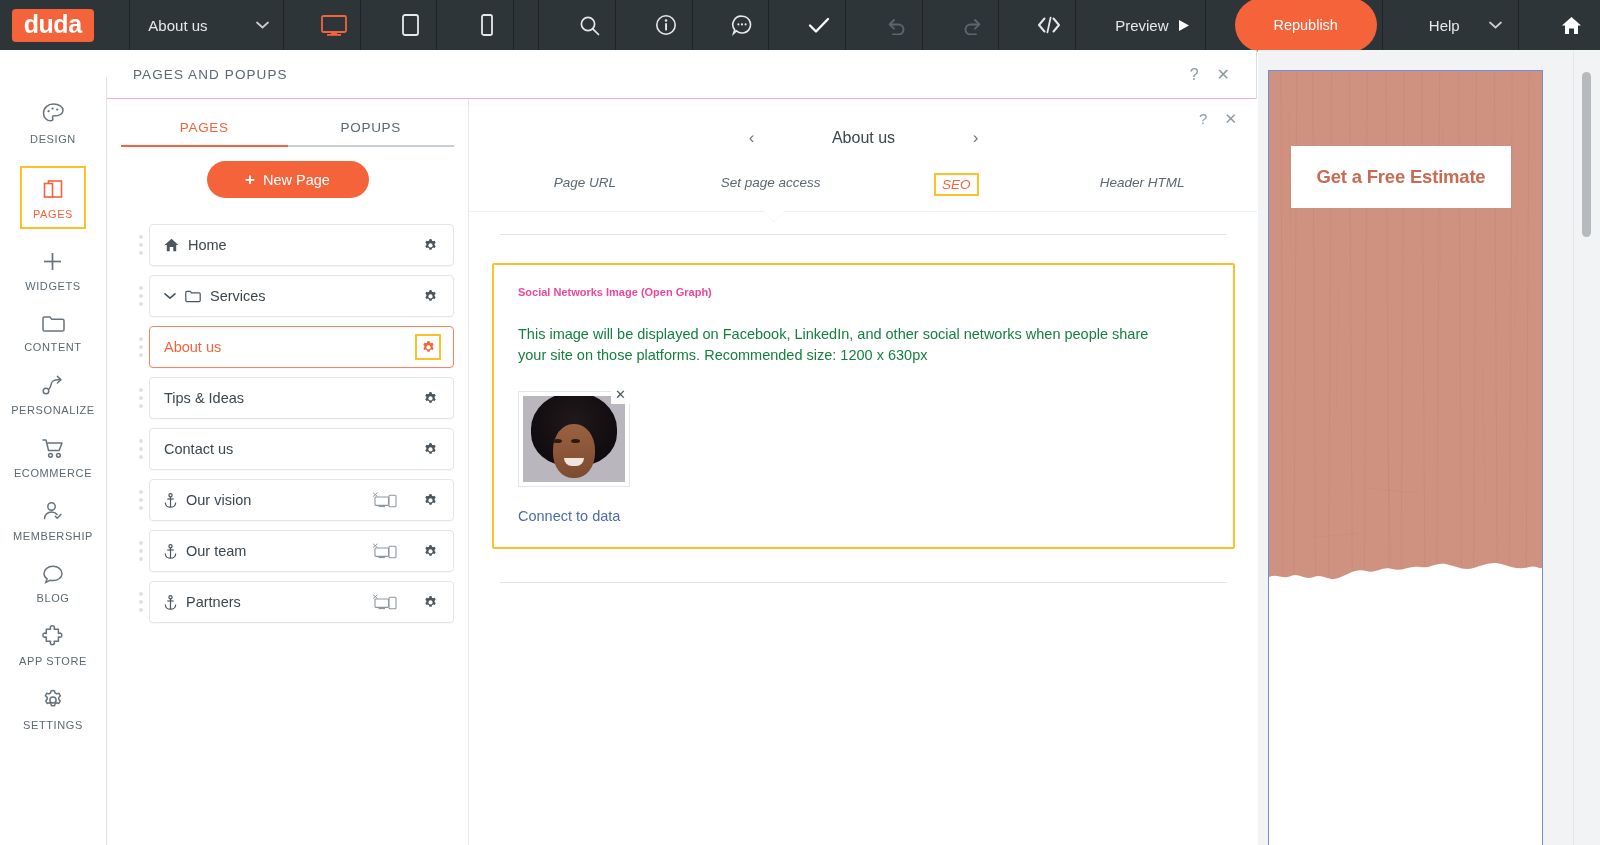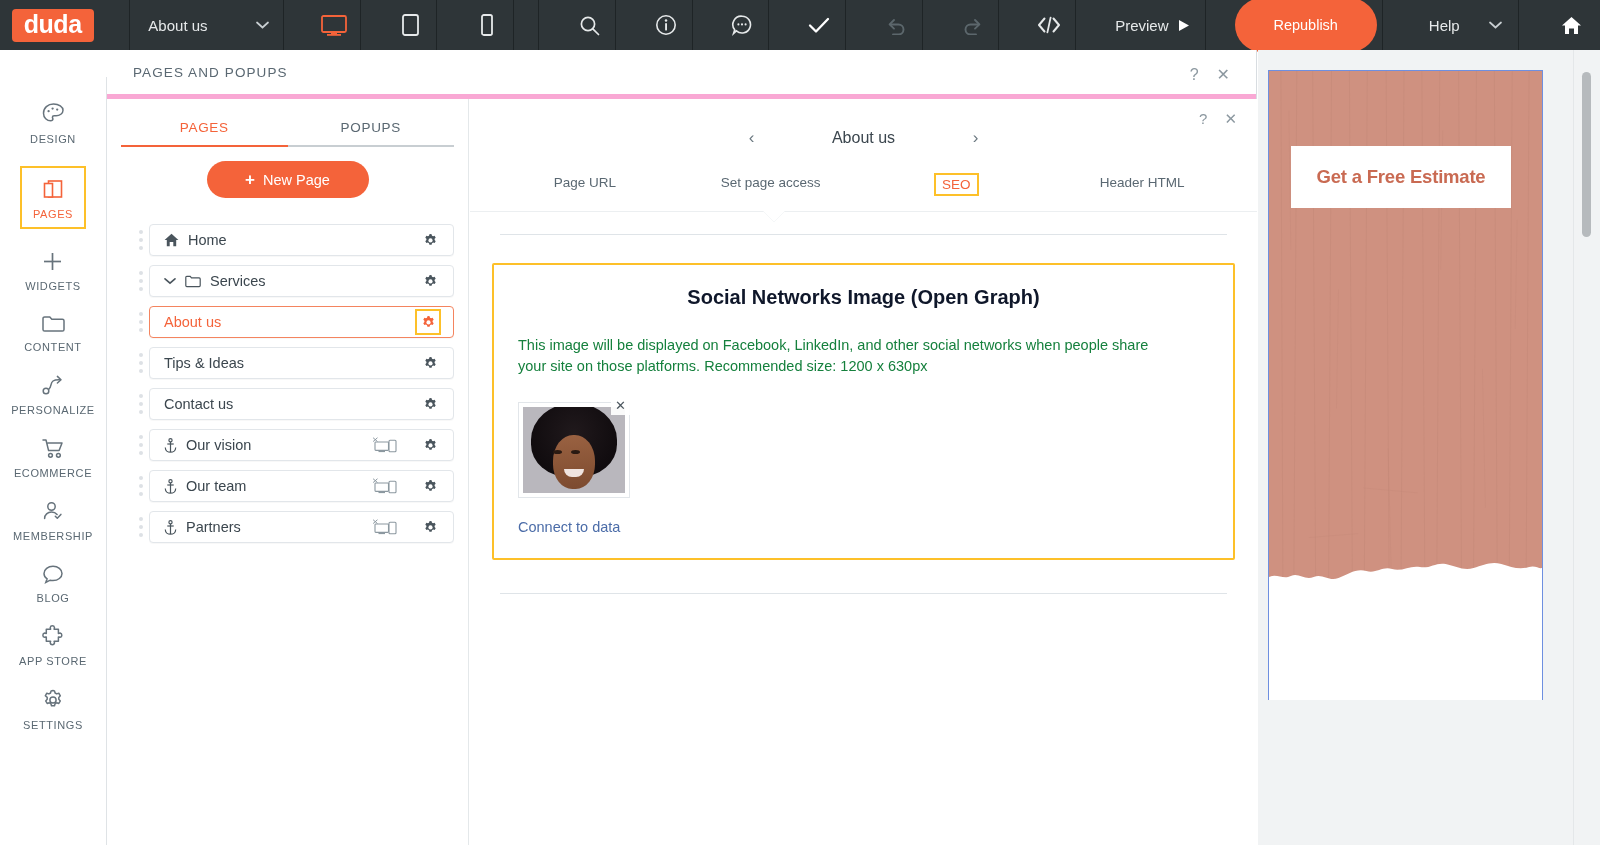--- a/index.html
+++ b/index.html
@@ -69,21 +69,21 @@
   }
   .nav-item.active .nav-label { color: #f4633a; }
   .nav-inner { display: flex; flex-direction: column; align-items: center; gap: 7px; }
 
   
   .pages-panel {
     position: absolute; top: 50px; left: 107px; width: 1150px; height: 795px;
     background: #fff; border-right: 1px solid #d8dde1;
   }
   .pp-header {
-    height: 49px; border-bottom: 5px solid #f9a8d4;
+    height: 49px; border-bottom: 1px solid #f9a8d4;
     display: flex; align-items: center; padding: 0 0 0 26px; position: relative;
   }
   .pp-title {
     font-size: 13.5px; letter-spacing: 1.1px; color: #5a6872; font-weight: 400;
   }
   .pp-actions {
     position: absolute; right: 26px; top: 0; height: 49px;
     display: flex; align-items: center; gap: 18px;
   }
   .pp-act { color: #8c98a0; font-size: 16px; cursor: pointer; line-height: 1; }
@@ -109,21 +109,21 @@
   .newpage .plus { font-size: 17px; font-weight: bold; line-height: 1; }
 
   .page-list { margin-top: 26px; padding: 0 14px 0 26px; }
   .page-row { display: flex; align-items: center; margin-bottom: 9px; }
   .drag {
     width: 16px; display: flex; flex-direction: column; align-items: center;
     gap: 4px; cursor: grab; flex-shrink: 0;
   }
   .drag i { width: 4px; height: 4px; border-radius: 50%; background: #dde1e5; display:block; }
   .page-item {
-    flex: 1; height: 32px; border: 1px solid #e2e6ea; border-radius: 4px;
+    flex: 1; height: 42px; border: 1px solid #e2e6ea; border-radius: 4px;
     background: #fff; display: flex; align-items: center;
     padding: 0 12px 0 14px; gap: 9px; cursor: pointer;
     box-shadow: 0 1px 1px rgba(0,0,0,0.03);
   }
   .page-item.selected { border: 1px solid #f4845f; }
   .page-name { font-size: 14.5px; color: #3b464e; flex: 1; }
   .page-item.selected .page-name { color: #f4633a; }
   .gear-btn {
     display: flex; align-items: center; justify-content: center;
     cursor: pointer; width: 22px; height: 22px;
@@ -151,21 +151,21 @@
     width: 44px; text-align: center; color: #6b7880; font-size: 17px; cursor: pointer;
   }
   .pagenav-title { font-size: 16px; color: #3b464e; min-width: 180px; text-align: center; }
   .seo-tabs {
     display: flex; margin-top: 20px; padding: 0 22px; position: relative;
   }
   .seo-tab {
     flex: 1; text-align: center; font-size: 13.5px; color: #5a6872; cursor: pointer;
     padding: 5px 0;
   }
-  .seo-tab-inner { display: inline-block; padding: 2px 6px; }
+  .seo-tab-inner { display: inline-block; padding: 2px 6px; font-style: italic; }
   .seo-tab.active .seo-tab-inner {
     color: #f4633a; border: 2px solid #fdc029;
   }
   .tabbar-line {
     position: relative; margin-top: 10px; height: 10px;
     border-top: 1px solid #eceff1;
   }
   .caret {
     position: absolute; left: 293px; top: -1px; width: 22px; height: 11px;
     background: #fff; clip-path: polygon(0 0, 100% 0, 50% 100%);
@@ -173,21 +173,21 @@
   }
   .caret::after {
     content: ""; position: absolute; left: 0; top: 0; width: 22px; height: 11px;
   }
   .hr { height: 1px; background: #dfe4e8; margin: 13px 30px 0; }
 
   .og-box {
     margin: 28px 22px 0 22px; border: 2px solid #fdc029; border-radius: 2px;
     padding: 21px 24px 22px; background: #fff;
   }
-  .og-title { font-size: 20px; font-weight: bold; color: #0f172a; text-align: center; }
+  .og-title { font-size: 11px; font-weight: bold; color: #ec4899; }
   .og-desc {
     margin-top: 26px; font-size: 14.5px; color: #15803d; line-height: 1.42;
     max-width: 660px;
   }
   .thumb-wrap { margin-top: 26px; position: relative; width: 112px; }
   .thumb {
     width: 112px; height: 96px; border: 1px solid #e2e6ea; background: #fff;
     padding: 4px; position: relative; overflow: hidden;
   }
   .thumb-img {
@@ -225,21 +225,21 @@
     cursor: pointer; display: inline-block;
   }
   .hr2 { height: 1px; background: #dfe4e8; margin: 33px 30px 0; }
 
   
   .preview {
     position: absolute; top: 50px; left: 1258px; width: 342px; height: 795px;
     background: #f1f3f4; overflow: hidden;
   }
   .canvas {
-    position: absolute; left: 10px; top: 20px; width: 275px; height: 630px;
+    position: absolute; left: 10px; top: 20px; width: 275px; height: 775px;
     background: #fff; border: 1px solid #6e8fe0; border-bottom: none;
     overflow: hidden;
     text-decoration: underline;
   }
   .hero {
     position: absolute; left: 0; top: 0; width: 100%; height: 520px;
     background: #cf9180;
   }
   .hero .grain { position: absolute; inset: 0; opacity: 0.35; }
   .torn {

